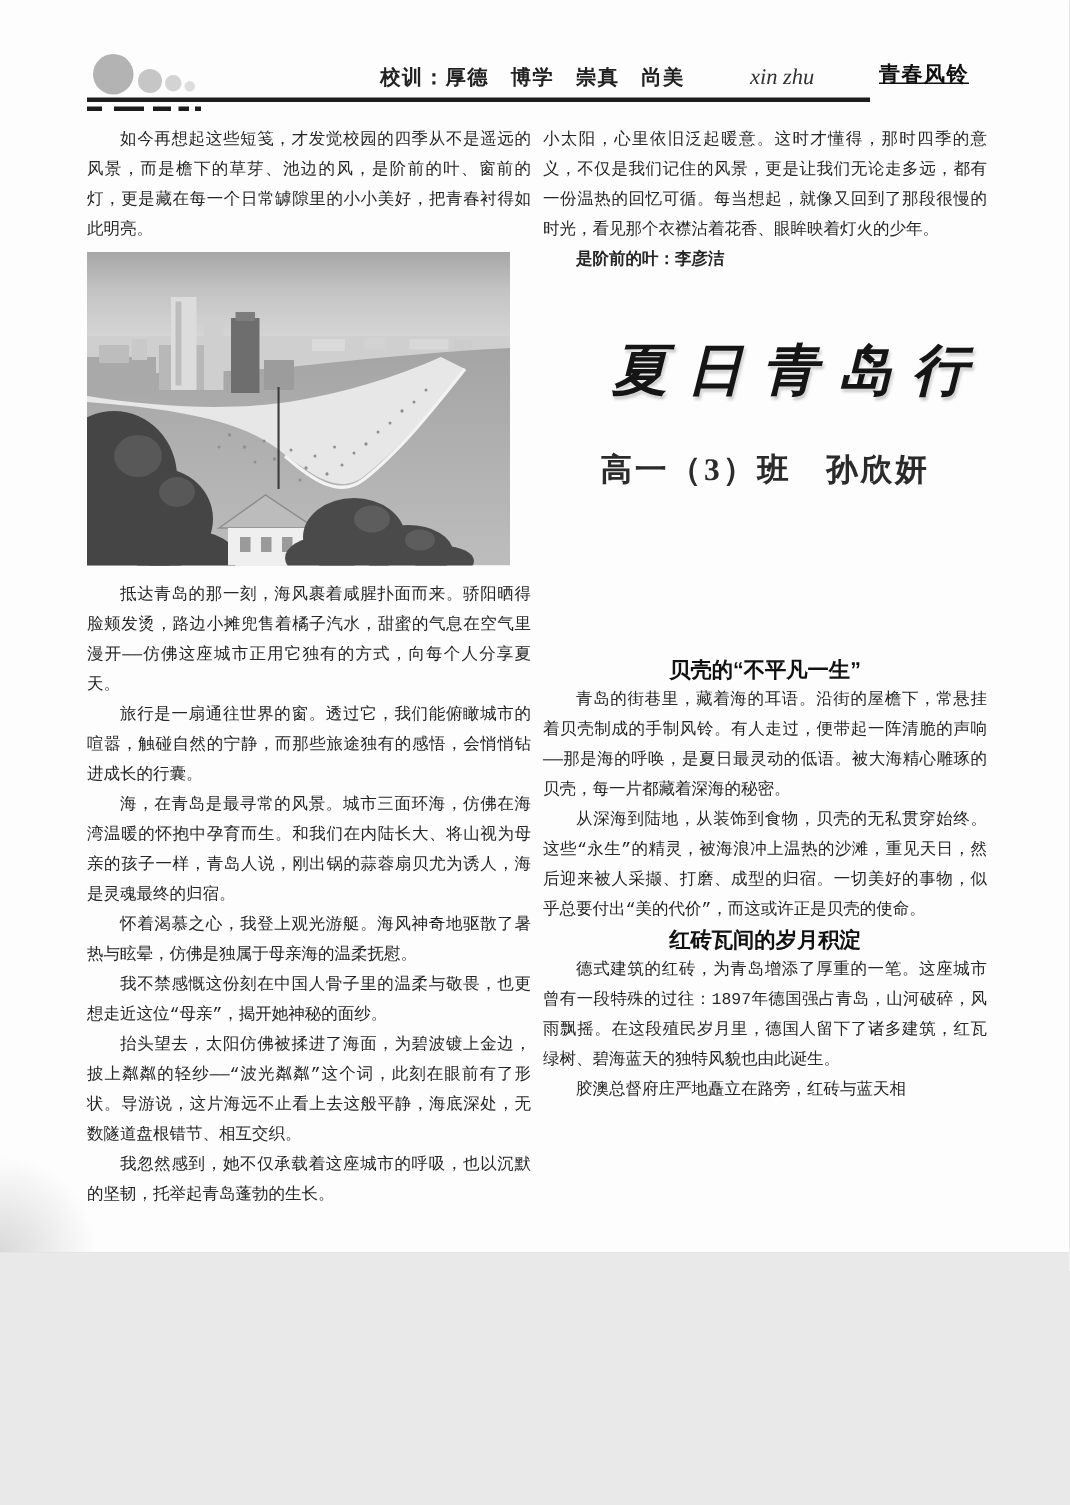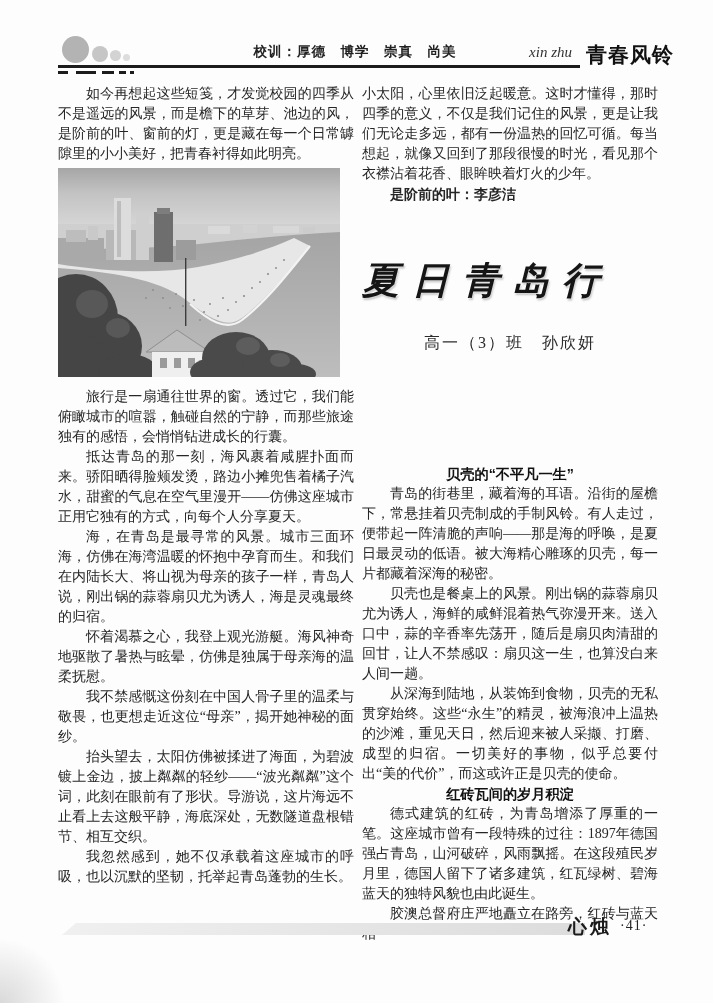--- a/index.html
+++ b/index.html
@@ -1,18 +1,18 @@
 <!DOCTYPE html>
 <html><head>
 <meta charset="utf-8">
 <style>
   html,body{margin:0;padding:0;background:#e9e9e9;}
   .page{
     position:relative;
-    width:713px;height:1003px;
+    width:713px;height:835px;
     background:#fdfdfd;
     font-family:"Liberation Serif", serif;
     color:#262626;
     overflow:hidden;
     margin:0 auto;
     box-shadow:0 0 6px rgba(0,0,0,.2);
   }
   
   .hdr-circle{position:absolute;border-radius:50%;}
   .c1{left:62px;top:36px;width:27px;height:27px;background:#b3b3b3;}
@@ -25,55 +25,55 @@
   .d2{left:76px;width:20px;}
   .d3{left:102px;width:12px;}
   .d4{left:119px;width:7px;}
   .d5{left:130px;width:4px;}
   .hdr-motto{
     position:absolute;left:170px;top:43px;width:370px;
     text-align:center;font-family:"Liberation Sans",sans-serif;
     font-weight:bold;font-size:13.5px;color:#222;letter-spacing:1px;
   }
   .hdr-pinyin{
-    position:absolute;left:500px;top:44px;width:72px;text-align:right;
+    position:absolute;left:500px;top:44px;width:72px;text-align:left;
     font-style:italic;font-size:15px;color:#333;font-family:"Liberation Serif",serif;
   }
   .hdr-masthead{
     position:absolute;left:586px;top:41px;
     font-family:"Liberation Sans",sans-serif;font-weight:900;
-    font-size:21px;color:#111;letter-spacing:1px;white-space:nowrap;
+    font-size:14px;color:#111;letter-spacing:1px;white-space:nowrap;text-decoration:underline;
   }
   
   .col{position:absolute;top:84px;width:296px;}
   .col-left{left:58px;}
   .col-right{left:362px;}
   .col p{
-    margin:0;font-size:14px;line-height:20px;
-    text-align:justify;text-indent:2em;color:#262626;
+    margin:0;font-size:11px;line-height:20px;
+    text-align:justify;text-indent:2em;color:#262626;font-family:Liberation Mono, monospace;
   }
   .col p.no-indent{text-indent:0;}
   .sec-heading{
     font-family:"Liberation Sans",sans-serif;font-weight:bold;
     font-size:14.2px;line-height:20px;text-align:center;color:#111;margin:0;
   }
   .credit{
     font-family:"Liberation Sans",sans-serif;font-weight:bold;
     font-size:14.2px;line-height:20px;text-align:right;
     padding-right:14px;color:#111;margin:0;
   }
   
-  .title-block{margin-top:52px;text-align:left;}
+  .title-block{margin-top:38px;text-align:right;}
   .art-title{
     font-family:"Liberation Serif",serif;font-weight:bold;font-style:italic;
     font-size:37px;letter-spacing:13px;color:#151515;white-space:nowrap;
     text-shadow:0 0 3px rgba(255,255,255,.9), 1px 2px 2px rgba(0,0,0,.25);
   }
   .byline{
-    margin-top:27px;text-align:center;font-size:16px;letter-spacing:2px;color:#2b2b2b;
+    margin-top:27px;text-align:center;font-size:21px;letter-spacing:2px;color:#2b2b2b;font-weight:bold;
   }
   
   .photo-wrap{margin:4px 0 10px 0;width:282px;height:209px;}
   
   .ftr-band{
     position:absolute;left:62px;top:923px;width:523px;height:12px;
     background:linear-gradient(to right,#f0f0f0,#dcdcdc);
     clip-path:polygon(14px 0, 100% 0, 100% 100%, 0 100%);
   }
   .ftr-name{
@@ -204,41 +204,40 @@
           <ellipse cx="156" cy="204" rx="24" ry="14"></ellipse>
           <ellipse cx="238" cy="206" rx="20" ry="10"></ellipse>
         </g>
         <g fill="#5d5d5d">
           <ellipse cx="190" cy="178" rx="12" ry="9"></ellipse>
           <ellipse cx="222" cy="192" rx="10" ry="7"></ellipse>
         </g>
       </svg>
     </div>
 
+    <p>抵达青岛的那一刻，海风裹着咸腥扑面而来。骄阳晒得脸颊发烫，路边小摊兜售着橘子汽水，甜蜜的气息在空气里漫开——仿佛这座城市正用它独有的方式，向每个人分享夏天。</p>
     <p>旅行是一扇通往世界的窗。透过它，我们能俯瞰城市的喧嚣，触碰自然的宁静，而那些旅途独有的感悟，会悄悄钻进成长的行囊。</p>
-    <p>抵达青岛的那一刻，海风裹着咸腥扑面而来。骄阳晒得脸颊发烫，路边小摊兜售着橘子汽水，甜蜜的气息在空气里漫开——仿佛这座城市正用它独有的方式，向每个人分享夏天。</p>
     <p>海，在青岛是最寻常的风景。城市三面环海，仿佛在海湾温暖的怀抱中孕育而生。和我们在内陆长大、将山视为母亲的孩子一样，青岛人说，刚出锅的蒜蓉扇贝尤为诱人，海是灵魂最终的归宿。</p>
     <p>怀着渴慕之心，我登上观光游艇。海风神奇地驱散了暑热与眩晕，仿佛是独属于母亲海的温柔抚慰。</p>
     <p>我不禁感慨这份刻在中国人骨子里的温柔与敬畏，也更想走近这位“母亲”，揭开她神秘的面纱。</p>
     <p>抬头望去，太阳仿佛被揉进了海面，为碧波镀上金边，披上粼粼的轻纱——“波光粼粼”这个词，此刻在眼前有了形状。导游说，这片海远不止看上去这般平静，海底深处，无数隧道盘根错节、相互交织。</p>
     <p>我忽然感到，她不仅承载着这座城市的呼吸，也以沉默的坚韧，托举起青岛蓬勃的生长。</p>
   </div>
 
   <div class="col col-right">
     <p class="no-indent">小太阳，心里依旧泛起暖意。这时才懂得，那时四季的意义，不仅是我们记住的风景，更是让我们无论走多远，都有一份温热的回忆可循。每当想起，就像又回到了那段很慢的时光，看见那个衣襟沾着花香、眼眸映着灯火的少年。</p>
     <p class="credit">是阶前的叶：李彦洁</p>
 
     <div class="title-block">
       <span class="art-title">夏日青岛行</span>
     </div>
     <div class="byline">高一（3）班　孙欣妍</div>
 
     <h3 class="sec-heading spacer-h2">贝壳的“不平凡一生”</h3>
     <p>青岛的街巷里，藏着海的耳语。沿街的屋檐下，常悬挂着贝壳制成的手制风铃。有人走过，便带起一阵清脆的声响——那是海的呼唤，是夏日最灵动的低语。被大海精心雕琢的贝壳，每一片都藏着深海的秘密。</p>
-    <p>贝壳也是餐桌上的风景。刚出锅的蒜蓉扇贝尤为诱人，海鲜的咸鲜混着热气弥漫开来。送入口中，蒜的辛香率先荡开，随后是扇贝肉清甜的回甘，让人不禁感叹：扇贝这一生，也算没白来人间一趟。</p>
     <p>从深海到陆地，从装饰到食物，贝壳的无私贯穿始终。这些“永生”的精灵，被海浪冲上温热的沙滩，重见天日，然后迎来被人采撷、打磨、成型的归宿。一切美好的事物，似乎总要付出“美的代价”，而这或许正是贝壳的使命。</p>
 
     <h3 class="sec-heading">红砖瓦间的岁月积淀</h3>
     <p>德式建筑的红砖，为青岛增添了厚重的一笔。这座城市曾有一段特殊的过往：1897年德国强占青岛，山河破碎，风雨飘摇。在这段殖民岁月里，德国人留下了诸多建筑，红瓦绿树、碧海蓝天的独特风貌也由此诞生。</p>
     <p>胶澳总督府庄严地矗立在路旁，红砖与蓝天相</p>
   </div>
 
   <div class="ftr-band"></div>
   <div class="ftr-name">心烛</div>
   <div class="ftr-page">·41·</div>

